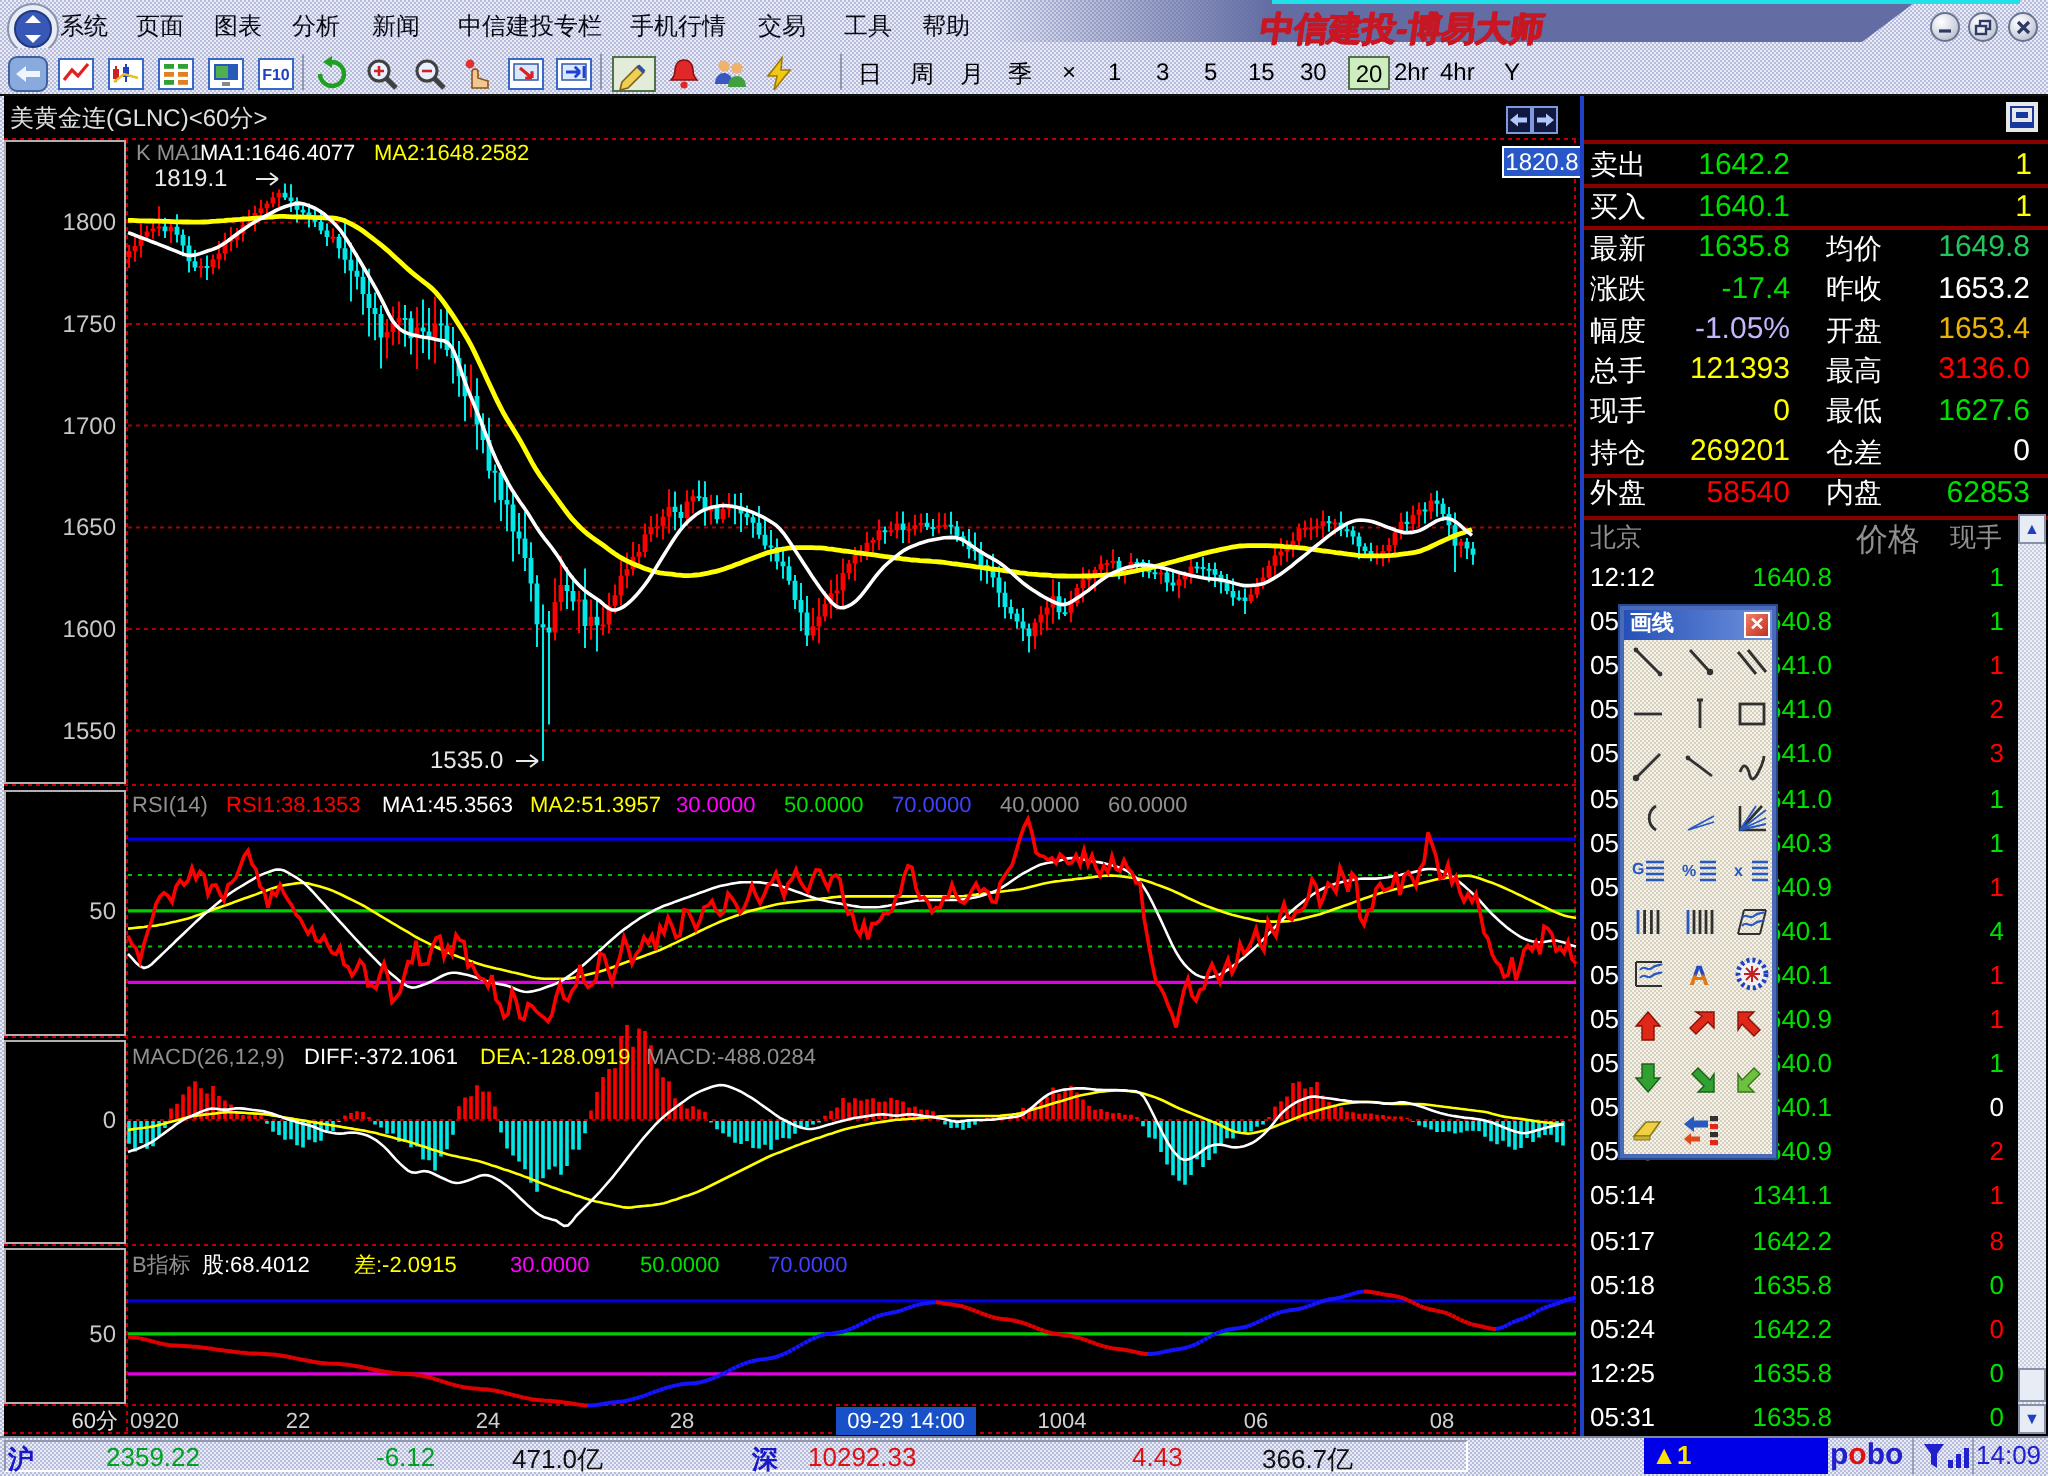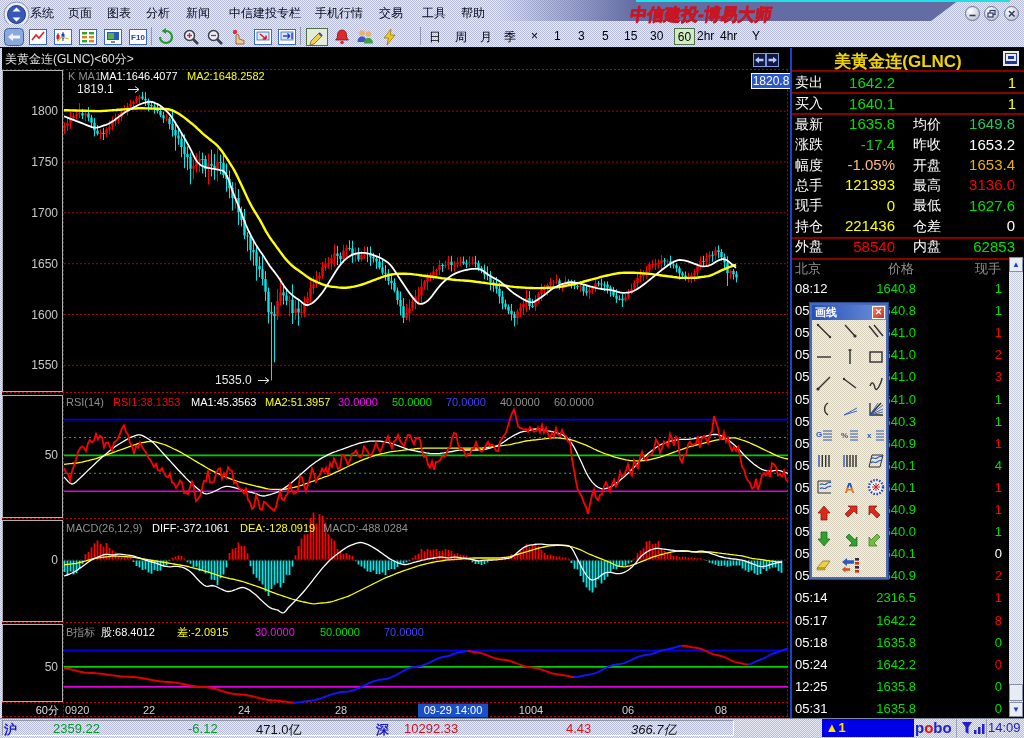--- a/index.html
+++ b/index.html
@@ -164,21 +164,21 @@
     <div class="ab pbtn" style="left:504px;top:29px">季</div>
     <div class="ab pbtn" style="left:531px;top:29px">×</div>
     <div class="ab pbtn" style="left:554px;top:29px">1</div>
     <div class="ab pbtn" style="left:578px;top:29px">3</div>
     <div class="ab pbtn" style="left:602px;top:29px">5</div>
     <div class="ab pbtn" style="left:624px;top:29px">15</div>
     <div class="ab pbtn" style="left:650px;top:29px">30</div>
     <div class="ab pbtn" style="left:697px;top:29px">2hr</div>
     <div class="ab pbtn" style="left:720px;top:29px">4hr</div>
     <div class="ab pbtn" style="left:752px;top:29px">Y</div>
-    <div class="ab" id="b60">60</div>
+    <div class="ab" id="b60">20</div>
     <svg id="chartsvg" class="ab" width="790" height="670" viewBox="0 0 790 670">
       <rect x="0" y="0" width="790" height="670" fill="#000000"></rect>
       <text x="5" y="15" fill="#e0e0e0" font-size="12">美黄金连(GLNC)&lt;60分&gt;</text>
       <rect x="753.5" y="5.5" width="12" height="13" fill="#101840" stroke="#8098e0" stroke-width="1"></rect>
       <path d="M755.0 12 l4 -3.2 v2 h4.5 v2.4 h-4.5 v2 z" fill="#b0c8f8"></path>
       <rect x="766.5" y="5.5" width="12" height="13" fill="#101840" stroke="#8098e0" stroke-width="1"></rect>
       <path d="M777.0 12 l-4 -3.2 v2 h-4.5 v2.4 h4.5 v2 z" fill="#b0c8f8"></path>
       <line x1="2" y1="21.5" x2="788" y2="21.5" stroke="#c00000" stroke-width="1" stroke-dasharray="2 2"></line>
       <line x1="2" y1="344.5" x2="788" y2="344.5" stroke="#c00000" stroke-width="1" stroke-dasharray="2 2"></line>
       <line x1="2" y1="470.5" x2="788" y2="470.5" stroke="#c00000" stroke-width="1" stroke-dasharray="2 2"></line>
@@ -246,21 +246,20 @@
       <text x="244" y="666.0" fill="#d0d0d0" font-size="11" text-anchor="middle">24</text>
       <text x="341" y="666.0" fill="#d0d0d0" font-size="11" text-anchor="middle">28</text>
       <text x="531" y="666.0" fill="#d0d0d0" font-size="11" text-anchor="middle">1004</text>
       <text x="628" y="666.0" fill="#d0d0d0" font-size="11" text-anchor="middle">06</text>
       <text x="721" y="666.0" fill="#d0d0d0" font-size="11" text-anchor="middle">08</text>
       <rect x="418" y="655.5" width="70" height="14" fill="#1850c8"></rect>
       <text x="453" y="666.0" fill="#ffffff" font-size="11" text-anchor="middle">09-29 14:00</text>
     </svg>
     <div id="rightpanel" class="ab"></div>
     <div id="bluebar" class="ab"></div>
-    <div id="rtitle" class="ab">美黄金连(GLNC)</div>
     <div id="rico" class="ab">
       <div></div>
     </div>
     <div class="ab sep800" style="top:70.0px"></div>
     <div class="ab sep800" style="top:91.5px"></div>
     <div class="ab sep800" style="top:112.5px"></div>
     <div class="ab sep800" style="top:236.5px"></div>
     <div class="ab sep800" style="top:257.5px"></div>
     <div class="ab qlabel" style="left:795px;top:74.0px">卖出</div>
     <div class="ab qval" style="left:795px;top:73.5px;width:100px;color:#00e000">1642.2</div>
@@ -270,43 +269,43 @@
     <div class="ab qval" style="left:916px;top:94.5px;width:100px;color:#ffff00">1</div>
     <div class="ab qlabel" style="left:795px;top:115.5px">最新</div>
     <div class="ab qval" style="left:795px;top:115.0px;width:100px;color:#00e000">1635.8</div>
     <div class="ab qlabel" style="left:913px;top:115.5px">均价</div>
     <div class="ab qval" style="left:915px;top:115.0px;width:100px;color:#22c55e">1649.8</div>
     <div class="ab qlabel" style="left:795px;top:136.0px">涨跌</div>
     <div class="ab qval" style="left:795px;top:135.5px;width:100px;color:#00e000">-17.4</div>
     <div class="ab qlabel" style="left:913px;top:136.0px">昨收</div>
     <div class="ab qval" style="left:915px;top:135.5px;width:100px;color:#ffffff">1653.2</div>
     <div class="ab qlabel" style="left:795px;top:156.5px">幅度</div>
-    <div class="ab qval" style="left:795px;top:156.0px;width:100px;color:#fdba74">-1.05%</div>
+    <div class="ab qval" style="left:795px;top:156.0px;width:100px;color:#c4b5fd">-1.05%</div>
     <div class="ab qlabel" style="left:913px;top:156.5px">开盘</div>
     <div class="ab qval" style="left:915px;top:156.0px;width:100px;color:#eab308">1653.4</div>
     <div class="ab qlabel" style="left:795px;top:176.5px">总手</div>
     <div class="ab qval" style="left:795px;top:176.0px;width:100px;color:#ffff00">121393</div>
     <div class="ab qlabel" style="left:913px;top:176.5px">最高</div>
     <div class="ab qval" style="left:915px;top:176.0px;width:100px;color:#ff0000">3136.0</div>
     <div class="ab qlabel" style="left:795px;top:197.0px">现手</div>
     <div class="ab qval" style="left:795px;top:196.5px;width:100px;color:#ffff00">0</div>
     <div class="ab qlabel" style="left:913px;top:197.0px">最低</div>
     <div class="ab qval" style="left:915px;top:196.5px;width:100px;color:#00e000">1627.6</div>
     <div class="ab qlabel" style="left:795px;top:217.5px">持仓</div>
-    <div class="ab qval" style="left:795px;top:217.0px;width:100px;color:#ffff00">221436</div>
+    <div class="ab qval" style="left:795px;top:217.0px;width:100px;color:#ffff00">269201</div>
     <div class="ab qlabel" style="left:913px;top:217.5px">仓差</div>
     <div class="ab qval" style="left:915px;top:217.0px;width:100px;color:#ffffff">0</div>
     <div class="ab qlabel" style="left:795px;top:238.0px">外盘</div>
     <div class="ab qval" style="left:795px;top:237.5px;width:100px;color:#ff0000">58540</div>
     <div class="ab qlabel" style="left:913px;top:238.0px">内盘</div>
     <div class="ab qval" style="left:915px;top:237.5px;width:100px;color:#00e000">62853</div>
     <div class="ab tick" style="left:795px;top:260px;color:#909090;font-size:13px">北京</div>
-    <div class="ab tick" style="left:888px;top:260px;color:#909090;font-size:13px">价格</div>
+    <div class="ab tick" style="left:928px;top:260px;color:#909090;font-size:16px">价格</div>
     <div class="ab tick" style="left:975px;top:260px;color:#909090;font-size:13px">现手</div>
-    <div class="ab tick" style="left:795px;top:281.0px;color:#fff">08:12</div>
+    <div class="ab tick" style="left:795px;top:281.0px;color:#fff">12:12</div>
     <div class="ab tick" style="left:816px;top:281.0px;width:100px;color:#00e000;text-align:right">1640.8</div>
     <div class="ab tick" style="left:902px;top:281.0px;width:100px;color:#00e000;text-align:right">1</div>
     <div class="ab tick" style="left:795px;top:303.1px;color:#fff">05:13</div>
     <div class="ab tick" style="left:816px;top:303.1px;width:100px;color:#00e000;text-align:right">1640.8</div>
     <div class="ab tick" style="left:902px;top:303.1px;width:100px;color:#00e000;text-align:right">1</div>
     <div class="ab tick" style="left:795px;top:325.2px;color:#fff">05:13</div>
     <div class="ab tick" style="left:816px;top:325.2px;width:100px;color:#00e000;text-align:right">1641.0</div>
     <div class="ab tick" style="left:902px;top:325.2px;width:100px;color:#ff0000;text-align:right">1</div>
     <div class="ab tick" style="left:795px;top:347.3px;color:#fff">05:13</div>
     <div class="ab tick" style="left:816px;top:347.3px;width:100px;color:#00e000;text-align:right">1641.0</div>
@@ -335,21 +334,21 @@
     <div class="ab tick" style="left:795px;top:524.1px;color:#fff">05:13</div>
     <div class="ab tick" style="left:816px;top:524.1px;width:100px;color:#00e000;text-align:right">1640.0</div>
     <div class="ab tick" style="left:902px;top:524.1px;width:100px;color:#00e000;text-align:right">1</div>
     <div class="ab tick" style="left:795px;top:546.2px;color:#fff">05:13</div>
     <div class="ab tick" style="left:816px;top:546.2px;width:100px;color:#00e000;text-align:right">1640.1</div>
     <div class="ab tick" style="left:902px;top:546.2px;width:100px;color:#ffffff;text-align:right">0</div>
     <div class="ab tick" style="left:795px;top:568.3px;color:#fff">05:13</div>
     <div class="ab tick" style="left:816px;top:568.3px;width:100px;color:#00e000;text-align:right">1640.9</div>
     <div class="ab tick" style="left:902px;top:568.3px;width:100px;color:#ff0000;text-align:right">2</div>
     <div class="ab tick" style="left:795px;top:590.4px;color:#fff">05:14</div>
-    <div class="ab tick" style="left:816px;top:590.4px;width:100px;color:#00e000;text-align:right">2316.5</div>
+    <div class="ab tick" style="left:816px;top:590.4px;width:100px;color:#00e000;text-align:right">1341.1</div>
     <div class="ab tick" style="left:902px;top:590.4px;width:100px;color:#ff0000;text-align:right">1</div>
     <div class="ab tick" style="left:795px;top:612.5px;color:#fff">05:17</div>
     <div class="ab tick" style="left:816px;top:612.5px;width:100px;color:#00e000;text-align:right">1642.2</div>
     <div class="ab tick" style="left:902px;top:612.5px;width:100px;color:#ff0000;text-align:right">8</div>
     <div class="ab tick" style="left:795px;top:634.6px;color:#fff">05:18</div>
     <div class="ab tick" style="left:816px;top:634.6px;width:100px;color:#00e000;text-align:right">1635.8</div>
     <div class="ab tick" style="left:902px;top:634.6px;width:100px;color:#00e000;text-align:right">0</div>
     <div class="ab tick" style="left:795px;top:656.7px;color:#fff">05:24</div>
     <div class="ab tick" style="left:816px;top:656.7px;width:100px;color:#00e000;text-align:right">1642.2</div>
     <div class="ab tick" style="left:902px;top:656.7px;width:100px;color:#ff0000;text-align:right">0</div>
@@ -485,21 +484,21 @@
     </svg>
     <div id="statusbar" class="ab dither"></div>
     <div id="stfield" class="ab dither"></div>
     <div class="ab" style="left:4px;top:721px;font-size:13px;color:#1818c8;font-weight:bold;">沪</div>
     <div class="ab" style="left:53px;top:721px;font-size:13px;color:#00a020;">2359.22</div>
     <div class="ab" style="left:188px;top:721px;font-size:13px;color:#00a020;">-6.12</div>
     <div class="ab" style="left:256px;top:721px;font-size:13px;color:#101010;">471.0亿</div>
     <div class="ab" style="left:376px;top:721px;font-size:13px;color:#1818c8;font-weight:bold;">深</div>
     <div class="ab" style="left:404px;top:721px;font-size:13px;color:#e01010;">10292.33</div>
     <div class="ab" style="left:566px;top:721px;font-size:13px;color:#e01010;">4.43</div>
-    <div class="ab" style="left:631px;top:721px;font-size:13px;color:#101010;font-style:italic;">366.7亿</div>
+    <div class="ab" style="left:631px;top:721px;font-size:13px;color:#101010;">366.7亿</div>
     <div id="stblue" class="ab">&nbsp;▲1</div>
     <div id="pobo" class="ab">p<span style="color:#e01010">o</span>bo</div>
     <div class="ab stdiv" style="left:956px"></div>
     <div class="ab stdiv" style="left:986px"></div>
     <svg class="ab" style="left:960px;top:721px" width="26" height="15">
       <path d="M2 1 h10 l-3.5 5 v7 l-3 -2 v-5 z" fill="#2020cc"></path>
       <rect x="14" y="9" width="2.5" height="4" fill="#2020cc"></rect>
       <rect x="18" y="6" width="2.5" height="7" fill="#2020cc"></rect>
       <rect x="22" y="3" width="2.5" height="10" fill="#2020cc"></rect>
     </svg>

